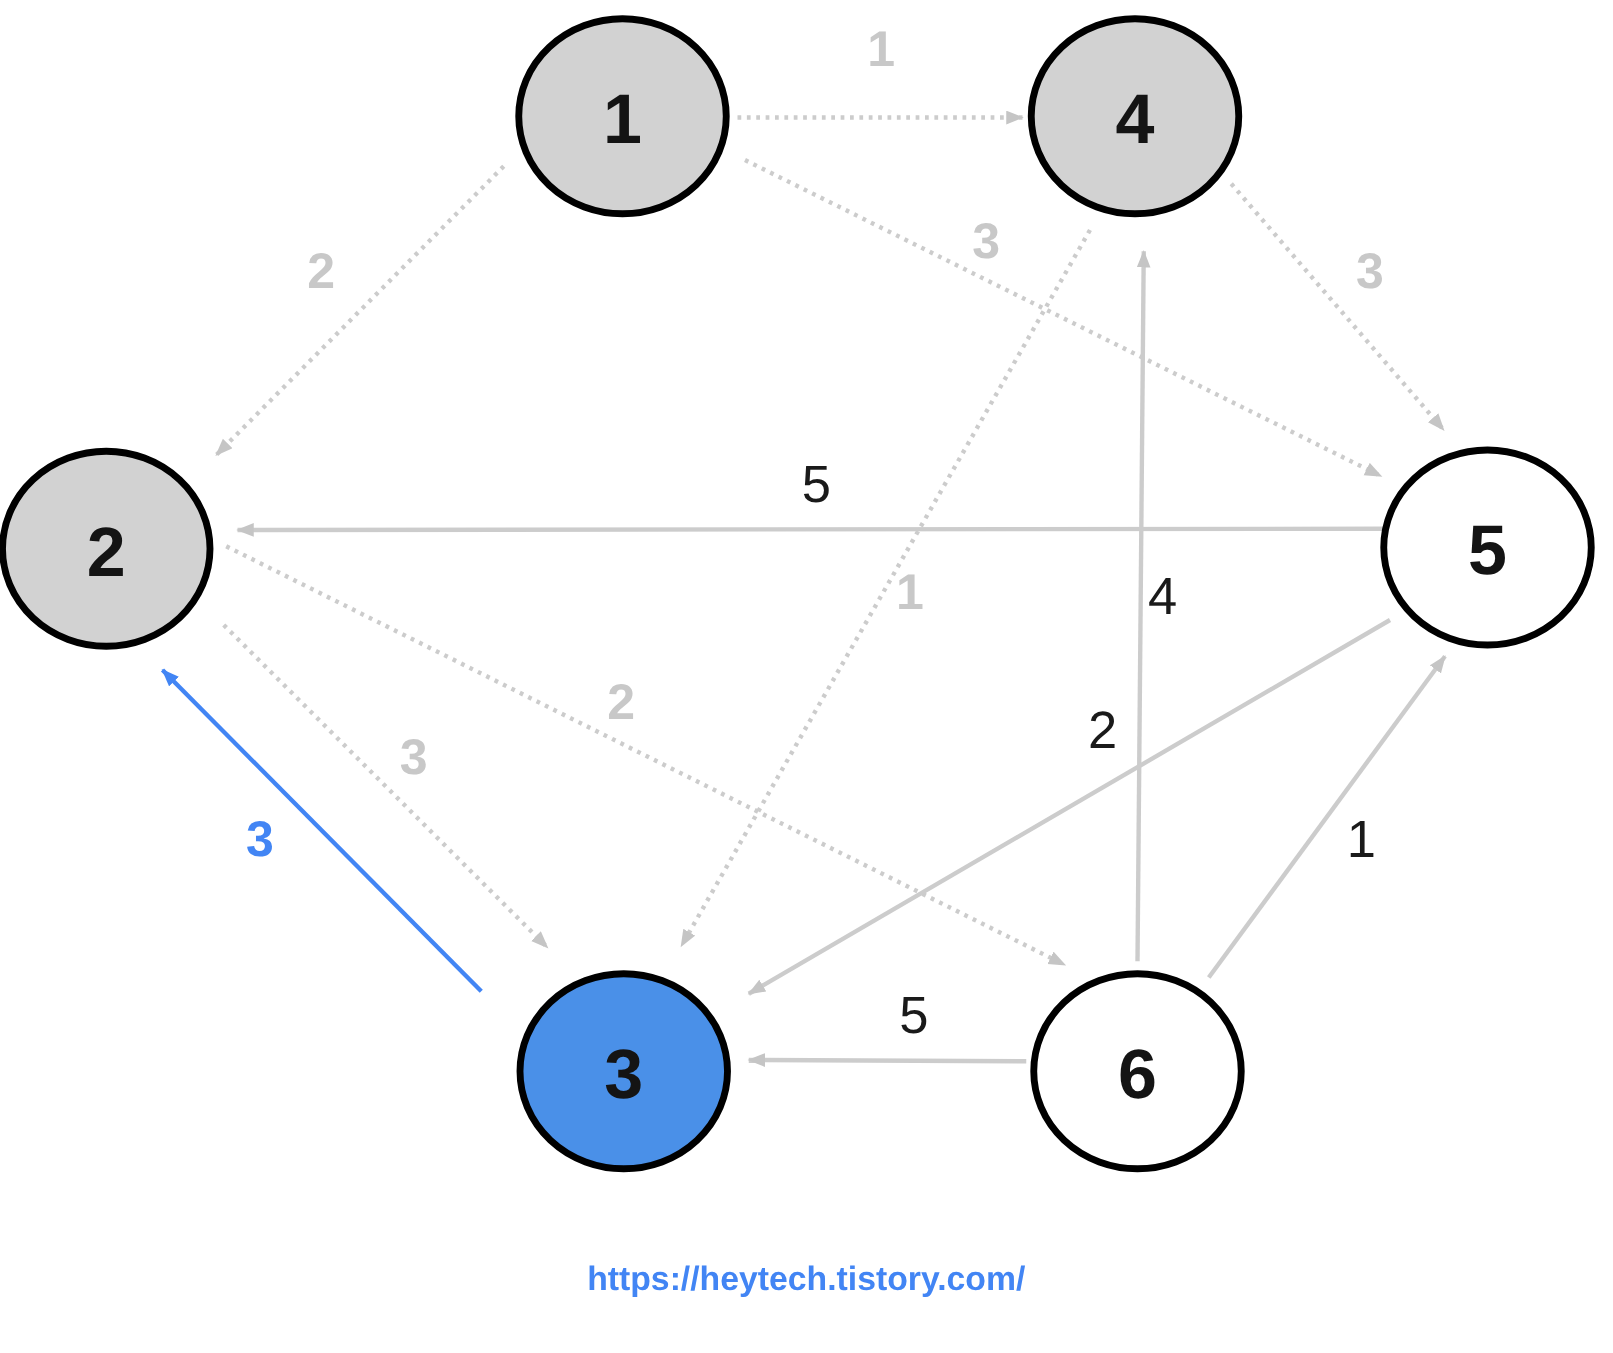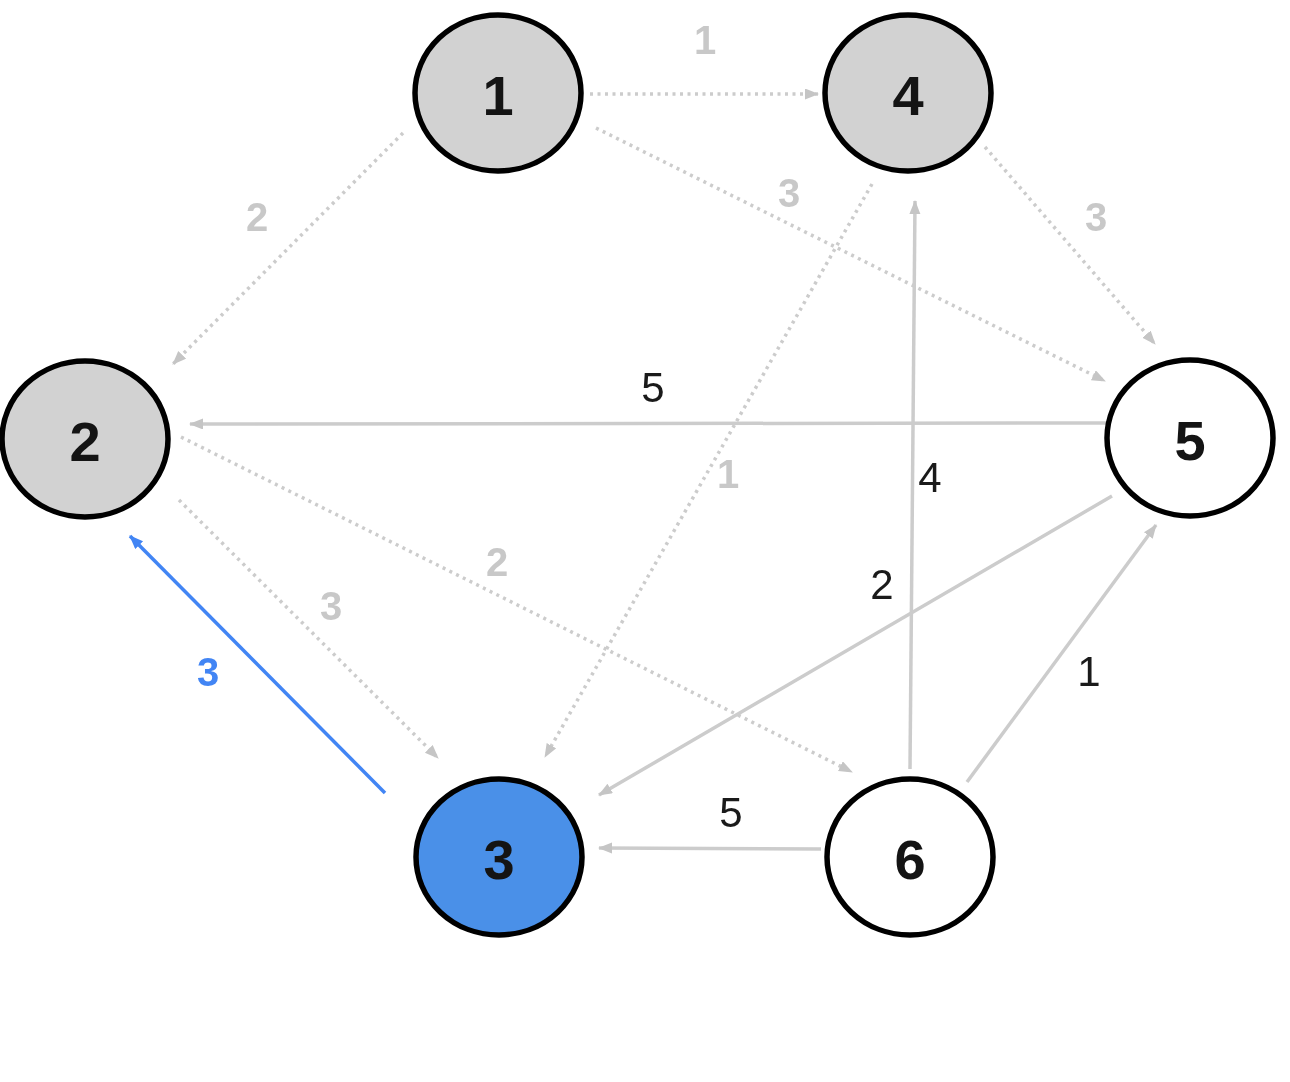--- a/index.html
+++ b/index.html
@@ -101,13 +101,14 @@
       </g>
       <g>
         <ellipse cx="1190" cy="438" rx="83" ry="78" fill="#ffffff" stroke="#000000" stroke-width="5.5"></ellipse>
         <text x="1190" y="440" fill="#141414" text-anchor="middle" dominant-baseline="central" class="node-label">5</text>
       </g>
       <g>
         <ellipse cx="910" cy="857" rx="83" ry="78" fill="#ffffff" stroke="#000000" stroke-width="5.5"></ellipse>
         <text x="910" y="859" fill="#141414" text-anchor="middle" dominant-baseline="central" class="node-label">6</text>
       </g>
     </svg>
+  <div class="footer" style="color: rgb(66, 133, 244);">https://heytech.tistory.com/</div>
 </div>
 
 </body></html>

